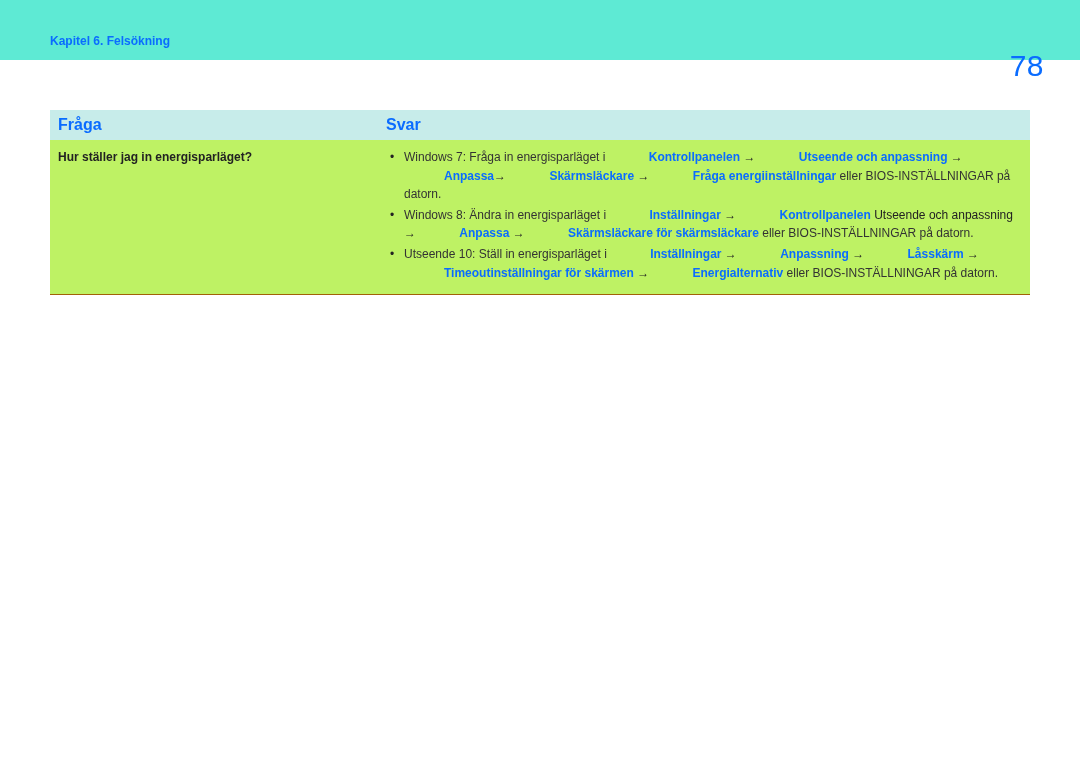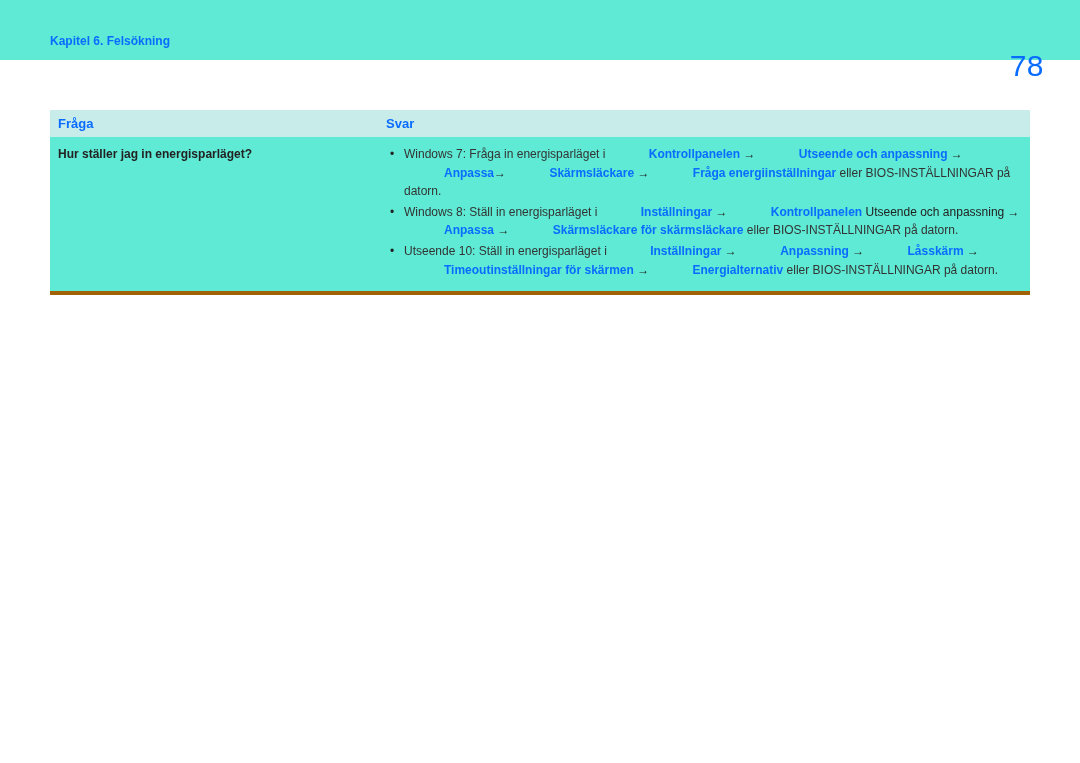--- a/index.html
+++ b/index.html
@@ -40,28 +40,28 @@
   table.qa {
     width: 980px;
     border-collapse: collapse;
   }
   table.qa thead th {
     background: #c7ecea;
     color: #0a6cff;
     font-weight: 700;
     text-align: left;
     padding: 6px 8px;
-    font-size: 13px;
+    font-size: 16px;
   }
   table.qa thead th.q { width: 328px; }
   table.qa tbody td {
     vertical-align: top;
     padding: 8px 8px 10px 8px;
-    background: #5eead4;
-    border-bottom: 4px solid #a16207;
+    background: #bef264;
+    border-bottom: 1px solid #a16207;
     line-height: 1.55;
   }
   table.qa tbody td.q {
     font-weight: 700;
     color: #222;
   }
   ul.ans {
     list-style: none;
     padding-left: 0;
   }
@@ -105,21 +105,21 @@
               <span>Windows 7: Fråga in energisparläget i </span><span class="b">Kontrollpanelen</span>
               <span class="arr">→</span>
               <span class="b">Utseende och anpassning</span>
               <span class="arr">→</span>
               <span class="b">Anpassa</span><span class="arr">→</span>
               <span class="b">Skärmsläckare</span>
               <span class="arr">→</span>
               <span class="b">Fråga energiinställningar</span><span> eller BIOS-INSTÄLLNINGAR på datorn.</span>
             </li>
             <li>
-              <span>Windows 8: Ställ in energisparläget i </span><span class="b">Inställningar</span>
+              <span>Windows 8: Ändra in energisparläget i </span><span class="b">Inställningar</span>
               <span class="arr">→</span>
               <span class="b">Kontrollpanelen</span>
               <span class="arr">Utseende och anpassning</span>
               <span class="arr">→</span>
               <span class="b">Anpassa</span>
               <span class="arr">→</span>
               <span class="b">Skärmsläckare för skärmsläckare</span><span> eller BIOS-INSTÄLLNINGAR på datorn.</span>
             </li>
             <li>
               <span>Utseende 10: Ställ in energisparläget i </span><span class="b">Inställningar</span>

